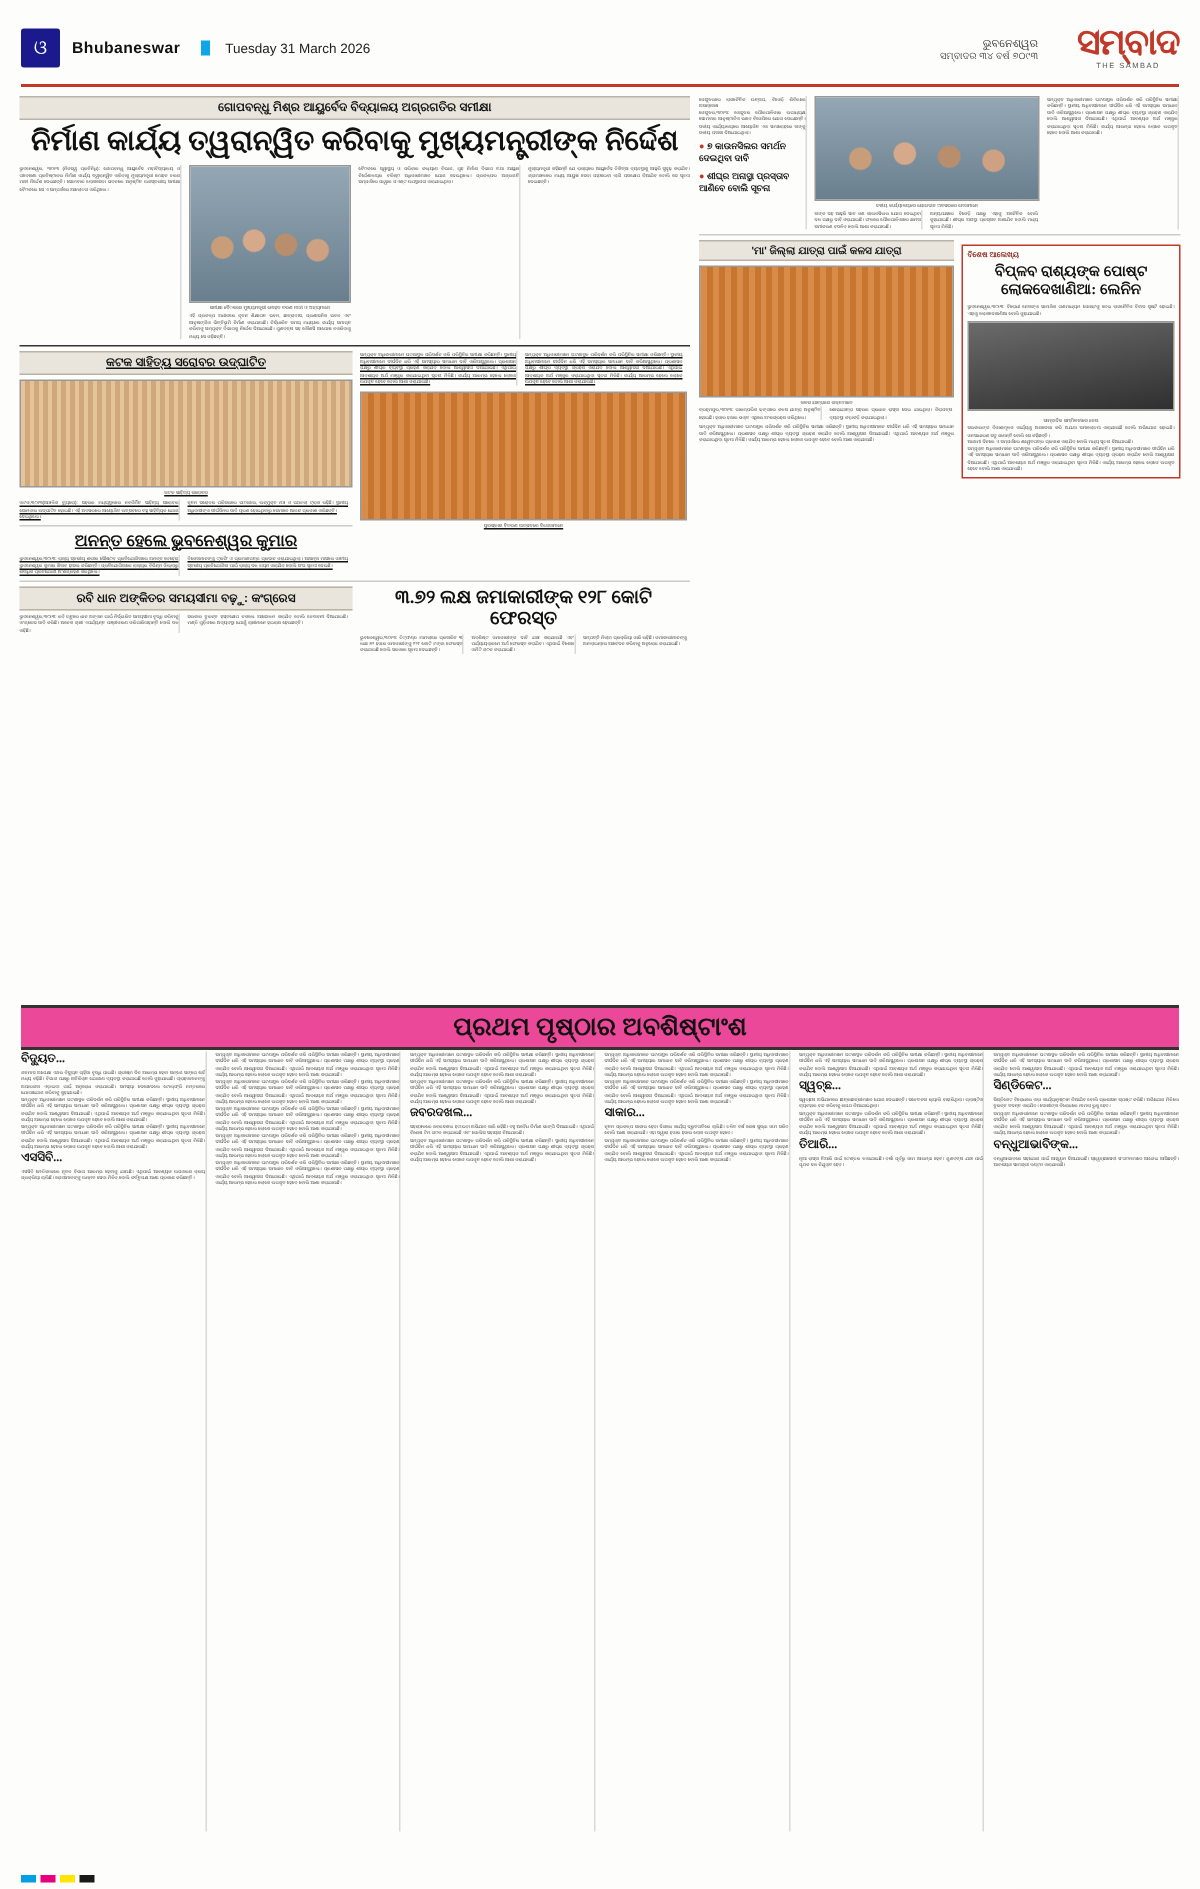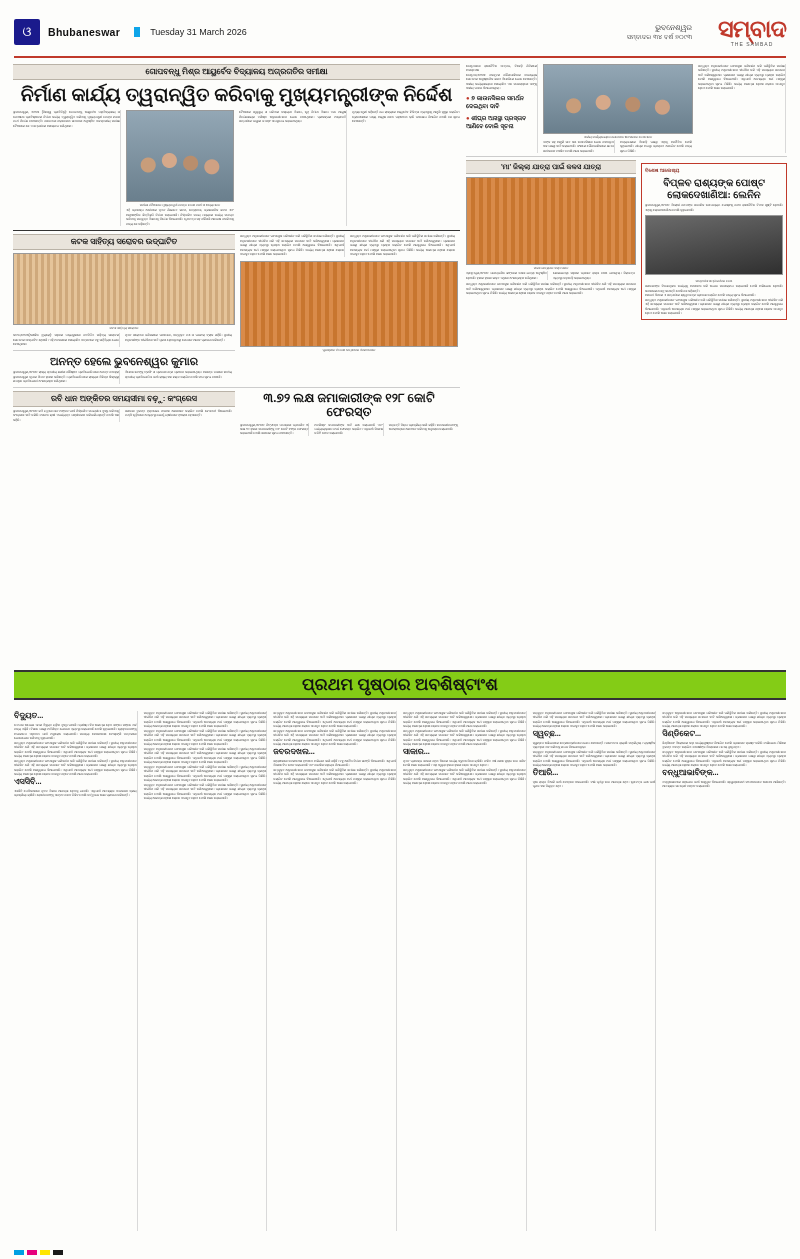--- a/index.html
+++ b/index.html
@@ -96,26 +96,26 @@
   }
   .bullet-head .dot { color:#c0392b; }
 
   .box-red {
     border:1px solid #c0392b; padding:3px; margin-top:3px;
   }
   .lenin-head { font-size:10px; line-height:1.15; text-align:center; margin:3px 0; }
 
   
   .band2 {
-    background:#84cc16; border-top:2px solid #333; border-bottom:2px solid #333;
+    background:#ec4899; border-top:2px solid #333; border-bottom:2px solid #333;
     text-align:center; padding:3px 0; margin-top:6px;
   }
   .band2 .t { font-size:17px; font-weight:bold; font-family:"Liberation Serif",serif; }
 
-  .bottom { display:flex; gap:6px; margin-top:11px; height: 520px; }
+  .bottom { display:flex; gap:6px; margin-top:1px; height: 520px; }
   .bcol { width: 127px; }
   .jump-head { font-size:8px; font-weight:bold; margin:0 0 2px; }
 
   
   .colorbar { position:absolute; left:14px; bottom:4px; display:flex; gap:3px; }
   .colorbar i { width:10px; height:5px; display:block; }
 
   
   .ph-people { background:
      radial-gradient(circle at 20% 60%, #c89d7a 7px, transparent 8px),
@@ -177,21 +177,21 @@
         <div class="lead-col colrule">
           <div class="tiny">ବୈଠକରେ ସ୍ୱାସ୍ଥ୍ୟ ଓ ପରିବାର କଲ୍ୟାଣ ବିଭାଗ, ଗୃହ ନିର୍ମାଣ ବିଭାଗ ତଥା ଆୟୁଷ ନିର୍ଦ୍ଦେଶାଳୟର ବରିଷ୍ଠ ଅଧିକାରୀମାନେ ଯୋଗ ଦେଇଥିଲେ। ପ୍ରକଳ୍ପର ଅଗ୍ରଗତି ସମ୍ପର୍କରେ ପାୱାର ପଏଣ୍ଟ ଉପସ୍ଥାପନା କରାଯାଇଥିଲା।</div>
         </div>
         <div class="lead-col">
           <div class="tiny">ମୁଖ୍ୟମନ୍ତ୍ରୀ କହିଛନ୍ତି ଯେ ରାଜ୍ୟରେ ଆୟୁର୍ବେଦ ଚିକିତ୍ସା ବ୍ୟବସ୍ଥାକୁ ଆହୁରି ସୁଦୃଢ଼ କରାଯିବ। ଗ୍ରାମାଞ୍ଚଳରେ ମଧ୍ୟ ଆୟୁଷ ସେବା ପହଞ୍ଚାଇବା ଲାଗି ପଦକ୍ଷେପ ନିଆଯିବ ବୋଲି ସେ ସୂଚନା ଦେଇଛନ୍ତି।</div>
         </div>
       </div>
 
       <div class="rulebar"></div>
 
-      <div style="display:flex; gap:5px;">
+      <div style="display:flex; gap:5px;text-decoration:underline;">
         <div style="width:222px;">
           <div class="band">କଟକ ସାହିତ୍ୟ ସରୋବର ଉଦ୍‌ଘାଟିତ</div>
           <div class="photo ph-stage" style="height:72px; margin-top:3px;"></div>
           <div class="cap">କଟକ ସାହିତ୍ୟ ସରୋବର</div>
           <div style="display:flex; gap:5px; margin-top:2px;">
             <div style="width:107px" class="colrule">
                 <div class="tiny">କଟକ,୩୦ା୩(ଆଞ୍ଚଳିକ ବ୍ୟୁରୋ): ସହରର ମଧ୍ୟସ୍ଥଳରେ ନବନିର୍ମିତ ସାହିତ୍ୟ ସରୋବର ସୋମବାର ଉଦ୍‌ଘାଟିତ ହୋଇଛି। ଏହି ଅବସରରେ ଆୟୋଜିତ ଉତ୍ସବରେ ବହୁ ସାହିତ୍ୟିକ ଯୋଗ ଦେଇଥିଲେ।</div>
               </div>
             <div style="width:107px">
                 <div class="tiny">ନୂତନ ସରୋବର ପରିସରରେ ପାଠାଗାର, ଉନ୍ମୁକ୍ତ ମଞ୍ଚ ଓ ପଥଚଲା ଟ୍ରାକ ରହିଛି। ସ୍ଥାନୀୟ ଅଧିବାସୀଙ୍କ ଦୀର୍ଘଦିନର ଦାବି ପୂରଣ ହୋଇଥିବାରୁ ସେମାନେ ଆନନ୍ଦ ପ୍ରକାଶ କରିଛନ୍ତି।</div>

